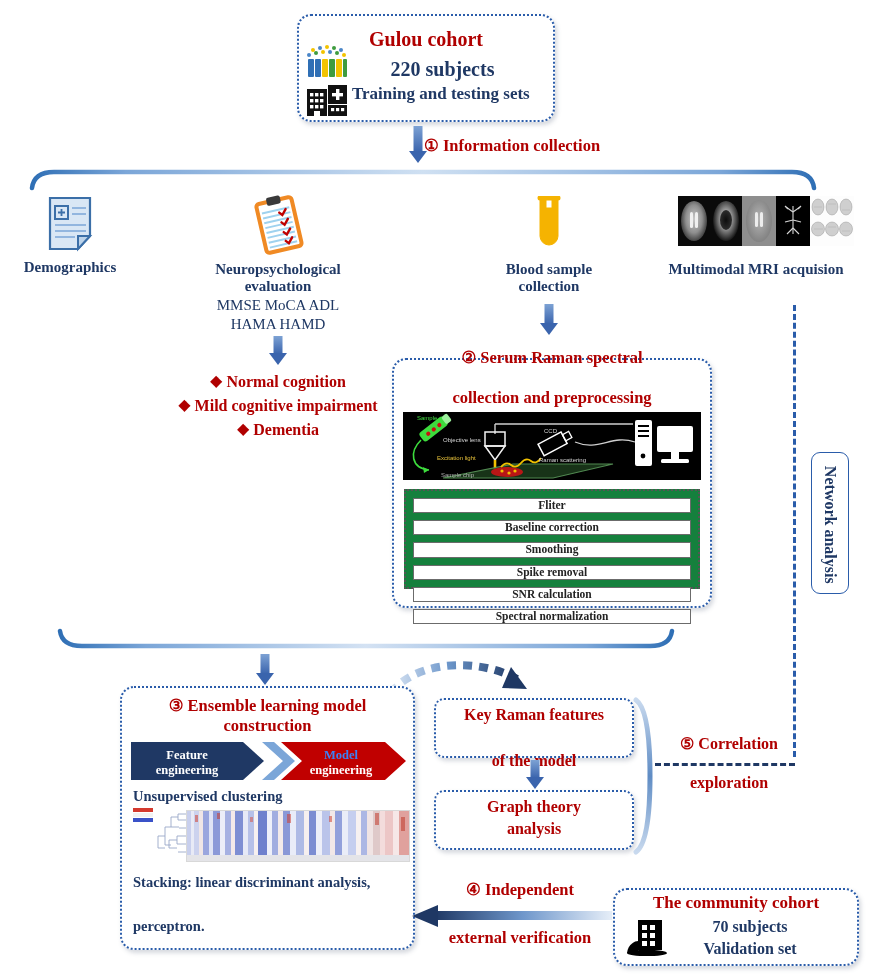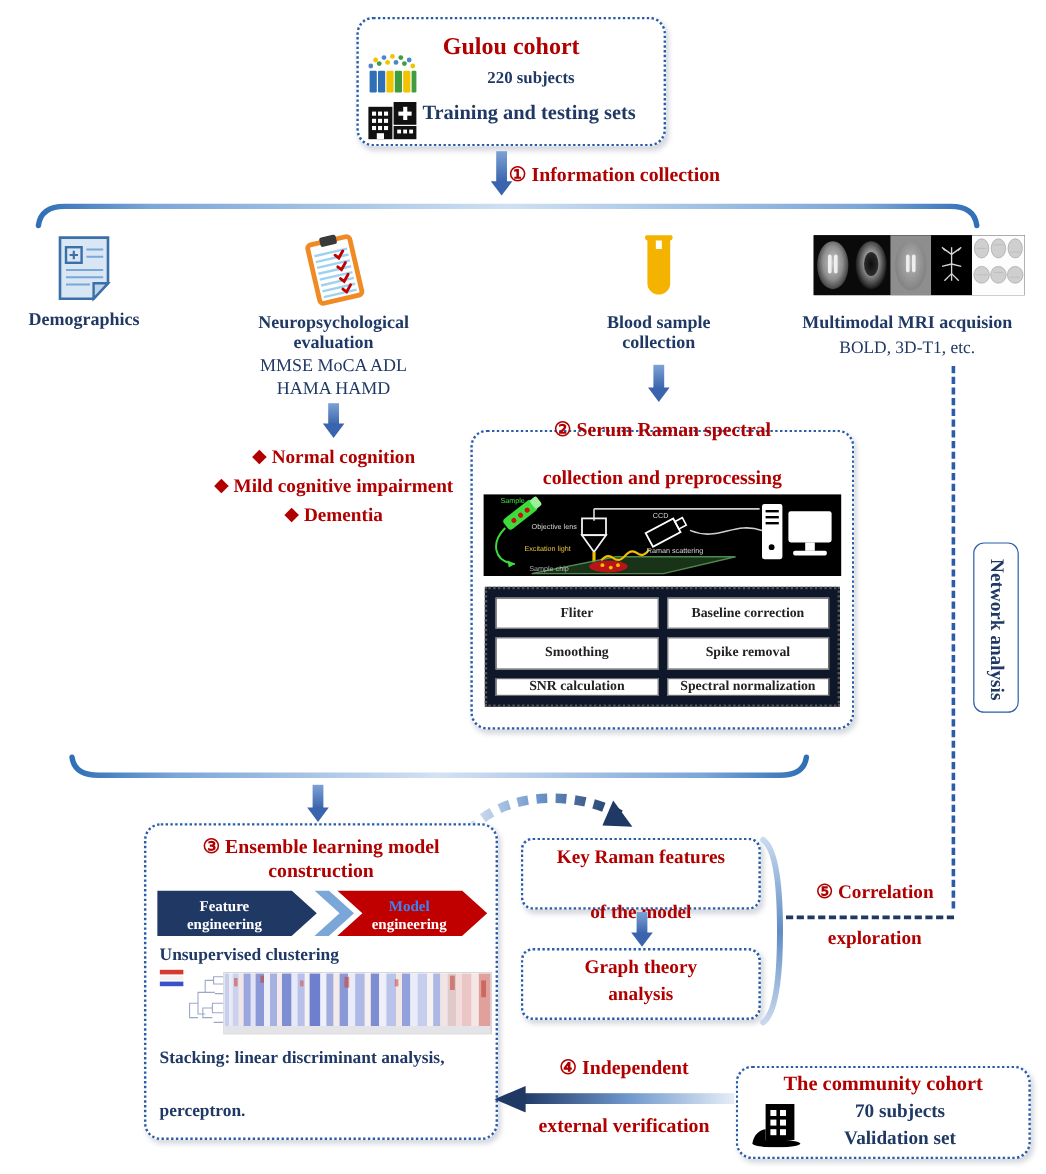--- a/index.html
+++ b/index.html
@@ -50,22 +50,22 @@
 
   
   .icon{position:absolute;}
 
   
   .people{position:absolute;}
   .people i{position:absolute;display:block;border-radius:1px;}
 
   
   .ppgrid{position:absolute;border:2px dotted #555;box-sizing:border-box;
-          display:grid;grid-template-columns:1fr 1fr;grid-template-rows:1fr 1fr;
-          gap:7px;padding:7px;background:#0f172a;}
+          display:grid;grid-template-columns:1fr;grid-template-rows:1fr 1fr;
+          gap:7px;padding:7px;background:#15803d;}
   .ppcell{border:1.6px solid #6b6b6b;display:flex;align-items:center;justify-content:center;
           text-align:center;font-weight:bold;color:#222;line-height:1.15;font-size:11.5px;background:#fff;}
 
   
   .raman{position:absolute;background:#000;overflow:hidden;}
   .raman .lab{position:absolute;color:#d8d8d8;font-size:6px;font-family:"Liberation Sans",sans-serif;}
   .raman .lab.g{color:#45e045;}
   .raman .lab.y{color:#e8c23a;}
 
   
@@ -136,21 +136,21 @@
       <rect x="22" y="20" width="19" height="11" fill="#111"></rect>
       <g fill="#fff">
           <rect x="25" y="23" width="3.2" height="3.2"></rect>
           <rect x="30" y="23" width="3.2" height="3.2"></rect>
           <rect x="35" y="23" width="3.2" height="3.2"></rect>
         </g>
     </svg>
   </div>
 
   <div class="t title-red ctr" style="left:297px;top:27px;width:258px;font-size:20px;">Gulou cohort</div>
-  <div class="t title-navy ctr" style="left:330px;top:57px;width:225px;font-size:14px;">220 subjects</div>
+  <div class="t title-navy ctr" style="left:330px;top:57px;width:225px;font-size:20px;">220 subjects</div>
   <div class="t title-navy" style="left:352px;top:84px;width:210px;font-size:17px;">Training and testing sets</div>
 
   <div class="varrow" style="left:408px;top:126px;width:20px;height:38px;">
     <div class="shaft" style="top:0;width:9px;height:26px;"></div>
     <div class="head" style="top:25px;"></div>
   </div>
   <div class="t title-red" style="left:424px;top:136px;font-size:16.5px;">① Information collection</div>
 
   <div class="bracket" style="left:28px;top:166px;width:790px;height:26px;">
     <svg width="790" height="26" viewBox="0 0 790 26">
@@ -272,21 +272,20 @@
           <ellipse cx="22" cy="33" rx="6.5" ry="7"></ellipse>
           <ellipse cx="36" cy="33" rx="6.5" ry="7"></ellipse>
         </g>
         <g stroke="#a8a8a8" stroke-width="0.4" fill="none">
           <path d="M4 11 h8 M18 8 h8 M32 14 h8 M4 33 h9 M18 31 h8 M32 35 h8"></path>
         </g>
       </svg>
     </div>
   </div>
   <div class="t title-navy ctr" style="left:640px;top:260px;width:232px;font-size:15px;">Multimodal MRI acquision</div>
-  <div class="t navy ctr" style="left:640px;top:282px;width:232px;font-size:14.5px;">BOLD, 3D-T1, etc.</div>
 
   <div class="dash-v" style="left:793px;top:305px;height:452px;"></div>
 
   <div class="solidbox" style="left:811px;top:452px;width:38px;height:142px;"></div>
   <div class="t title-navy rot" style="left:760px;top:515px;width:140px;font-size:16px;text-align:center;">Network analysis</div>
 
   <div class="dotbox" style="left:392px;top:358px;width:320px;height:250px;"></div>
 
   <div class="t title-red ctr" style="left:392px;top:348px;width:320px;font-size:16.5px;">② Serum Raman spectral</div>
   <div class="t title-red ctr" style="left:392px;top:388px;width:320px;font-size:16.5px;">collection and preprocessing</div>

